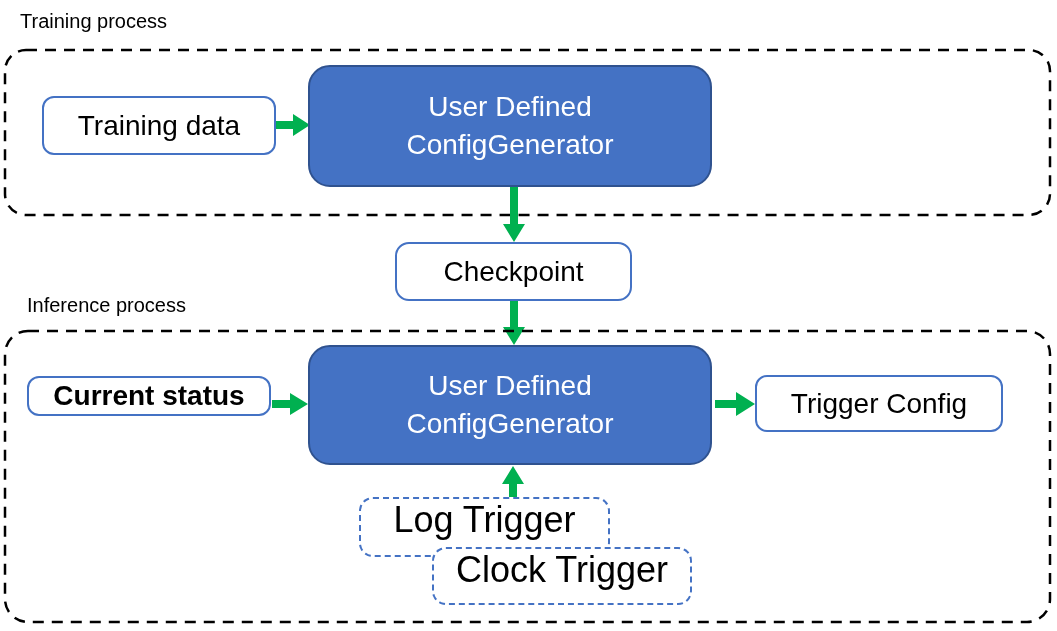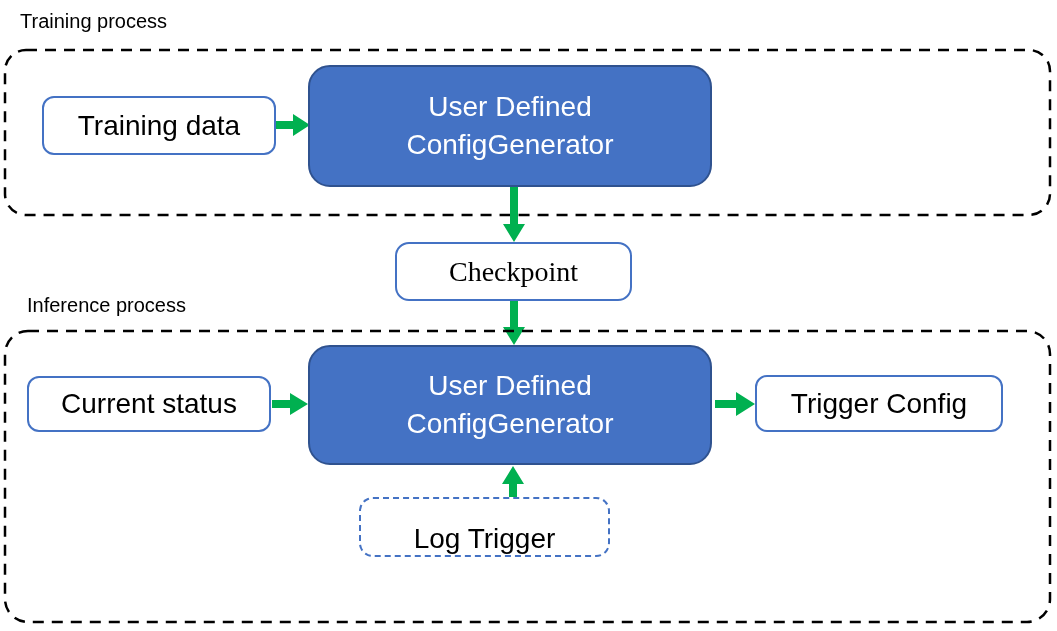--- a/index.html
+++ b/index.html
@@ -56,23 +56,23 @@
     font-size: 28px;
     line-height: 38px;
     text-align: center;
   }
   .trigger-box {
     position: absolute;
     background: #fff;
     border: 2px dashed var(--box-outline);
     border-radius: 14px;
     display: flex;
-    align-items: flex-end;
+    align-items: flex-start;
     justify-content: center;
-    font-size: 28px;
+    font-size: 36px;
     color: var(--text-dark);
     white-space: nowrap;
   }
   .arrow { position: absolute; }
   .arrow polygon { fill: var(--arrow-green); }
 </style>
 </head>
 <body>
 
 <div id="canvas">
@@ -93,35 +93,35 @@
 
   <div class="generator-box" style="left:308px; top:65px; width:404px; height:122px;">
     <span>User Defined</span>
     <span>ConfigGenerator</span>
   </div>
 
   <svg class="arrow" style="left:503px; top:187px;" width="22" height="55">
     <polygon points="7,0 15,0 15,37 22,37 11,55 0,37 7,37"></polygon>
   </svg>
 
-  <div class="white-box" style="left:395px; top:242px; width:237px; height:59px; border-radius:14px;font-family:Liberation Serif, serif;">
+  <div class="white-box" style="left:395px; top:242px; width:237px; height:59px; border-radius:14px;">
     <span>Checkpoint</span>
   </div>
 
   <svg class="arrow" style="left:503px; top:301px;" width="22" height="44">
     <polygon points="7,0 15,0 15,26 22,26 11,44 0,26 7,26"></polygon>
   </svg>
 
   <div class="abs section-title" style="left:17px; top:288px;margin-left:10px;">Inference process</div>
 
   <svg class="container-svg" style="left:3px; top:329px;" width="1050" height="296">
     <rect x="2" y="2" width="1045" height="291" rx="23" fill="none" stroke="var(--container-dash)" stroke-width="2.5" stroke-dasharray="11 8"></rect>
   </svg>
 
-  <div class="white-box" style="left:27px; top:376px; width:244px; height:56px;">
+  <div class="white-box" style="left:27px; top:376px; width:244px; height:40px;font-weight:bold;">
     <span>Current status</span>
   </div>
 
   <svg class="arrow" style="left:272px; top:393px;" width="36" height="22">
     <polygon points="0,7 18,7 18,0 36,11 18,22 18,15 0,15"></polygon>
   </svg>
 
   <div class="generator-box" style="left:308px; top:345px; width:404px; height:120px;">
     <span>User Defined</span>
     <span>ConfigGenerator</span>
@@ -136,14 +136,17 @@
   </div>
 
   <svg class="arrow" style="left:502px; top:466px;" width="22" height="32">
     <polygon points="11,0 22,18 15,18 15,32 7,32 7,18 0,18"></polygon>
   </svg>
 
   <div class="trigger-box" style="left:359px; top:497px; width:251px; height:60px; z-index:1;">
     <span>Log Trigger</span>
   </div>
 
+  <div class="trigger-box" style="left:432px; top:547px; width:260px; height:58px; z-index:2;">
+    <span>Clock Trigger</span>
+  </div>
 
 </div>
 
 </body></html>

